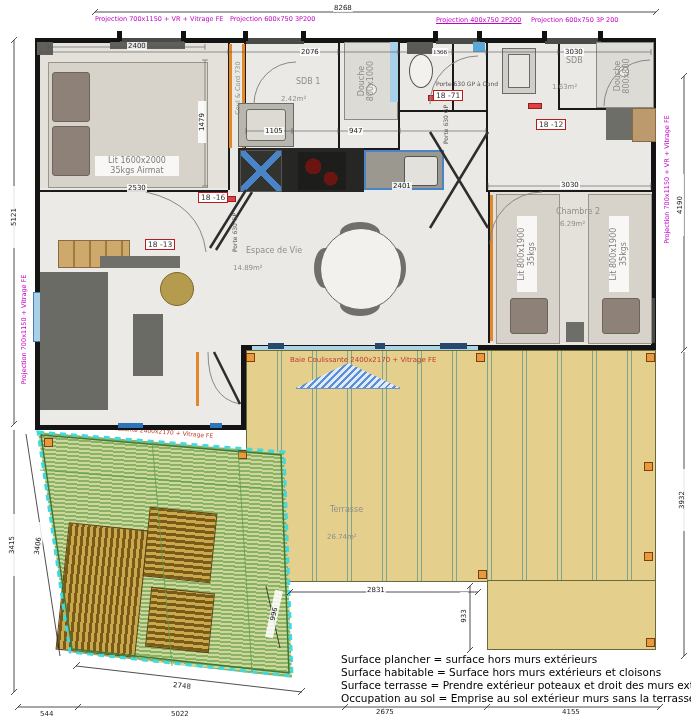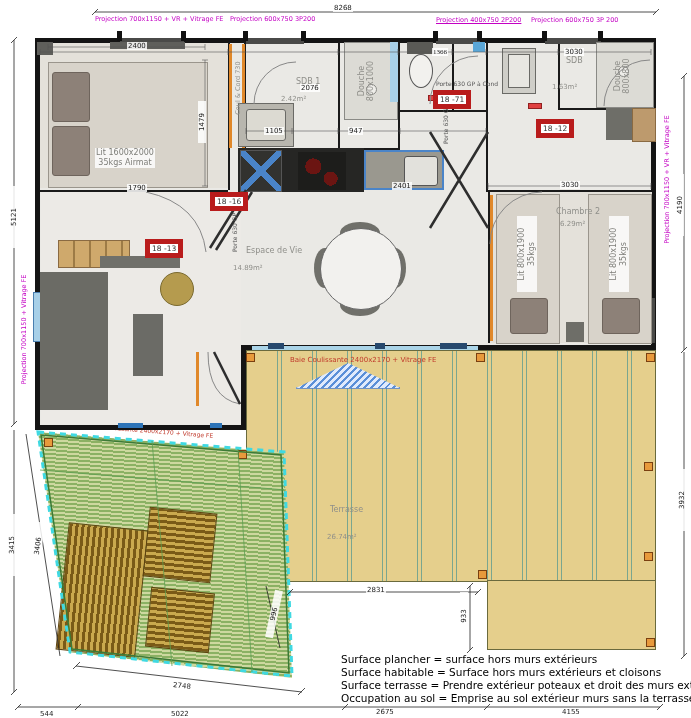--- a/index.html
+++ b/index.html
@@ -5,21 +5,21 @@
   html,body{margin:0;padding:0;background:#fff;font-family:"DejaVu Sans",sans-serif;}
   #plan{position:relative;width:691px;height:718px;background:#fff;overflow:hidden;}
   .a{position:absolute;}
   .iw{background:#1a1a1a;}
   .floor{background:#eae9e5;}
   .lbl{color:#8f8f8a;font-size:8px;white-space:nowrap;line-height:9px;}
   .area{color:#8f8f8a;font-size:7px;white-space:nowrap;}
   .dim{font-size:7px;color:#1a1a1a;background:rgba(255,255,255,.85);padding:0 1px;white-space:nowrap;line-height:8px;}
   .v{transform:rotate(-90deg);transform-origin:center;text-align:center;}
   .proj{color:#c400c4;font-size:6.5px;white-space:nowrap;line-height:7px;}
-  .tag{font-size:7.5px;border:5px solid #b91c1c;background:#fff;padding:0 2px;color:#333;white-space:nowrap;line-height:9px;}
+  .tag{font-size:7.5px;border:1px solid #b91c1c;background:#fff;padding:0 2px;color:#333;white-space:nowrap;line-height:9px;}
   .post{width:7px;height:7px;background:#e89a3c;border:1px solid #7a4010;}
   .furn-lbl{color:#7d7d78;font-size:8px;background:rgba(255,255,255,.82);white-space:pre-line;text-align:center;line-height:10px;}
   .bed{background:#d8d3ca;border:1px solid #9a958c;}
   .pillow{background:#8d8178;border:1px solid #6e645c;border-radius:3px;}
   .doorlbl{color:#555;font-size:6px;white-space:nowrap;}
   .redmark{background:#e04040;border:1px solid #902020;}
   .legend-line{font-size:10.5px;color:#000;line-height:13px;white-space:nowrap;}
 </style>
 </head>
 <body>
@@ -210,33 +210,33 @@
   <div class="a area" style="left:552px;top:83px;">1.63m²</div>
   <div class="a lbl v" style="left:582px;top:67px;width:80px;white-space:pre-line;">Douche
 800x800</div>
   <div class="a lbl" style="left:246px;top:246px;">Espace de Vie</div>
   <div class="a area" style="left:233px;top:264px;">14.89m²</div>
   <div class="a lbl" style="left:556px;top:207px;">Chambre 2</div>
   <div class="a area" style="left:560px;top:220px;">6.29m²</div>
   <div class="a lbl" style="left:330px;top:505px;">Terrasse</div>
   <div class="a area" style="left:327px;top:533px;">26.74m²</div>
 
-  <div class="a furn-lbl" style="left:95px;top:148px;width:60px;">Lit 1600x2000
+  <div class="a furn-lbl" style="left:95px;top:156px;width:84px;">Lit 1600x2000
 35kgs Airmat</div>
   <div class="a furn-lbl v" style="left:489px;top:244px;width:76px;">Lit 800x1900
 35kgs</div>
   <div class="a furn-lbl v" style="left:581px;top:244px;width:76px;">Lit 800x1900
 35kgs</div>
 
   <div class="a doorlbl" style="left:436px;top:80px;">Porte 630 GP à Cond</div>
   <div class="a doorlbl v" style="left:194px;top:229px;width:80px;">Porte 630 GP</div>
   <div class="a doorlbl v" style="left:405px;top:121px;width:80px;">Porte 630 GP</div>
   <div class="a tag" style="left:433px;top:90px;">18 -71</div>
   <div class="a tag" style="left:536px;top:119px;">18 -12</div>
-  <div class="a tag" style="left:198px;top:192px;margin-left:12px;">18 -16</div>
+  <div class="a tag" style="left:198px;top:192px;">18 -16</div>
   <div class="a tag" style="left:145px;top:239px;">18 -13</div>
 
   <div class="a proj" style="left:95px;top:16px;">Projection 700x1150 + VR + Vitrage FE</div>
   <div class="a proj" style="left:230px;top:16px;">Projection 600x750 3P200</div>
   <div class="a proj" style="left:436px;top:17px;text-decoration:underline;">Projection 400x750 2P200</div>
   <div class="a proj" style="left:531px;top:17px;">Projection 600x750 3P 200</div>
   <div class="a proj v" style="left:-56px;top:326px;width:160px;">Projection 700x1150 + Vitrage FE</div>
   <div class="a proj v" style="left:581px;top:176px;width:172px;">Projection 700x1150 + VR + Vitrage FE</div>
 
   <div class="a dim" style="left:333px;top:4px;">8268</div>
@@ -247,23 +247,23 @@
   <div class="a dim" style="left:39px;top:710px;">544</div>
   <div class="a dim" style="left:170px;top:710px;">5022</div>
   <div class="a dim" style="left:375px;top:708px;">2675</div>
   <div class="a dim" style="left:561px;top:708px;">4155</div>
   <div class="a dim" style="left:172px;top:682px;transform:rotate(6deg);">2748</div>
   <div class="a dim v" style="left:14px;top:542px;width:46px;transform:rotate(-82deg);">3406</div>
   <div class="a dim" style="left:366px;top:586px;">2831</div>
   <div class="a dim v" style="left:440px;top:612px;width:46px;">933</div>
   <div class="a dim v" style="left:250px;top:610px;width:46px;transform:rotate(-78deg);">996</div>
   <div class="a dim" style="left:127px;top:42px;">2400</div>
-  <div class="a dim" style="left:127px;top:184px;">1790</div>
+  <div class="a dim" style="left:127px;top:184px;">2530</div>
   <div class="a dim v" style="left:181px;top:118px;width:40px;">1479</div>
-  <div class="a dim" style="left:300px;top:48px;margin-top:36px;">2076</div>
+  <div class="a dim" style="left:300px;top:48px;">2076</div>
   <div class="a dim" style="left:432px;top:48px;font-family:Liberation Serif, serif;">1366</div>
   <div class="a dim" style="left:564px;top:48px;">3030</div>
   <div class="a dim" style="left:560px;top:181px;">3030</div>
   <div class="a dim" style="left:264px;top:127px;">1105</div>
   <div class="a dim" style="left:348px;top:127px;text-align:right;">947</div>
   <div class="a dim" style="left:392px;top:182px;">2401</div>
 
   <div class="a" style="left:341px;top:653px;width:360px;">
     <div class="legend-line">Surface plancher = surface hors murs extérieurs</div>
     <div class="legend-line">Surface habitable = Surface hors murs extérieurs et cloisons</div>

